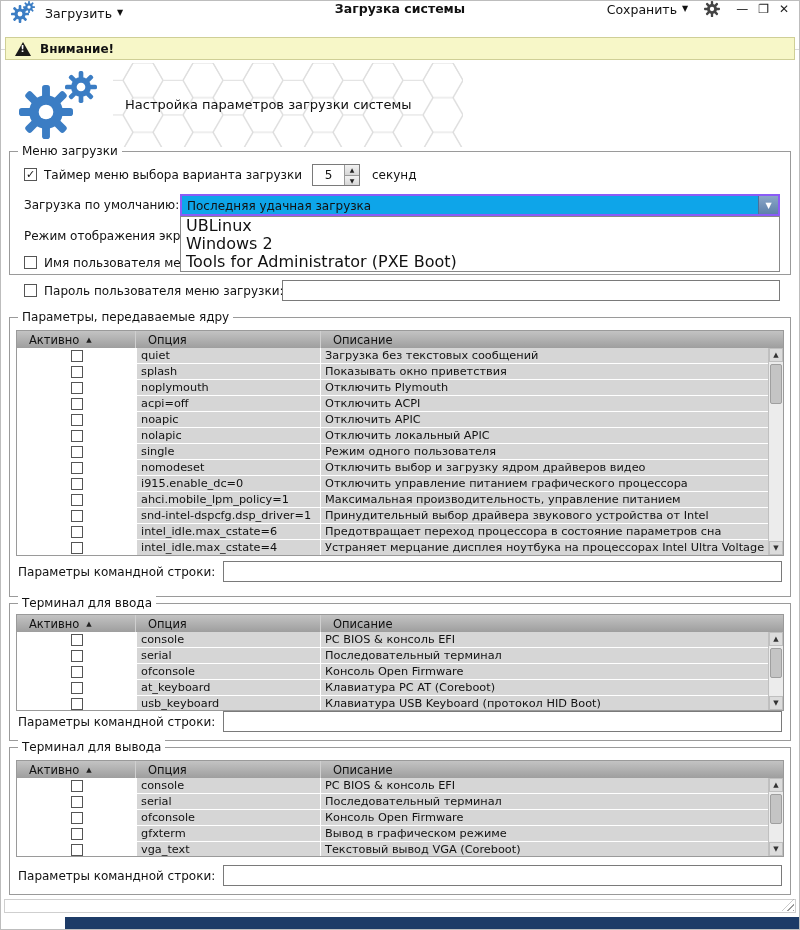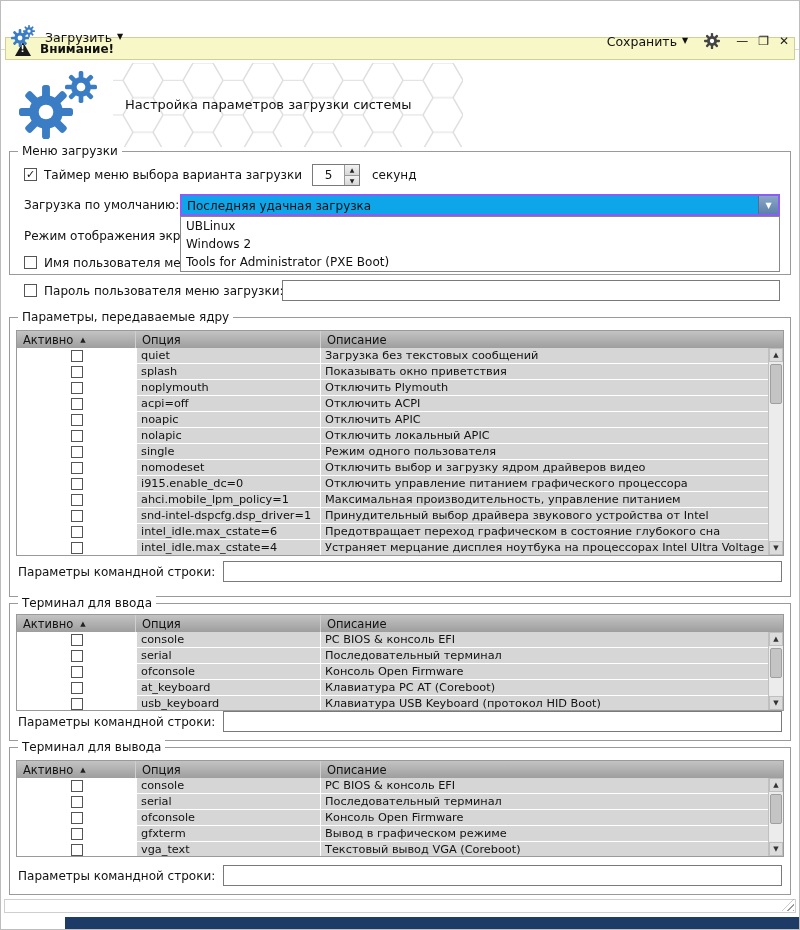--- a/index.html
+++ b/index.html
@@ -2,21 +2,21 @@
 <html><head>
 <meta charset="utf-8">
 <style>
   *{box-sizing:border-box;margin:0;padding:0}
   html,body{width:800px;height:930px}
   body{font-family:"DejaVu Sans",sans-serif;font-size:12px;color:#111;background:#fff;
        position:relative;overflow:hidden;border:1px solid #bdbdbd}
 
   
   .titlebar{position:absolute;top:0;left:0;right:0;height:49px;background:#fff;
-            border-bottom:1px solid #d8d8d8;display:flex;align-items:flex-end;padding:0 10px}
+            border-bottom:1px solid #d8d8d8;display:flex;align-items:flex-start;padding:0 10px}
   .tb-title{position:absolute;left:0;right:0;text-align:center;font-weight:700;font-size:12.5px;pointer-events:none}
   .tb-left,.tb-right{display:flex;align-items:center;gap:10px;z-index:2}
   .tb-right{margin-left:auto;gap:16px}
   .tb-btn{display:flex;align-items:center;gap:5px;font-size:12.5px;cursor:default}
   .caret{font-size:8px;line-height:1}
   .win-ctrls{display:flex;align-items:center;gap:10px}
   .win-ctrl{font-size:12px;color:#222;line-height:1}
   .app-logo{position:relative;width:24px;height:24px;color:#3b7dc4}
   .app-logo .g1{position:absolute;left:0;top:4px;width:18px;height:18px}
   .app-logo .g2{position:absolute;left:12px;top:0;width:12px;height:12px}
@@ -58,29 +58,29 @@
            background:#fff;display:flex}
   .spin-val{flex:1;text-align:center;line-height:20px;font-size:12px}
   .spin-btns{width:15px;border-left:1px solid #9a9a9a;display:flex;flex-direction:column}
   .spin-btn{flex:1;font-size:6px;line-height:9px;text-align:center;background:linear-gradient(#f2f2f2,#d6d6d6);color:#222}
   .spin-btn:first-child{border-bottom:1px solid #9a9a9a}
   .combobox{position:absolute;left:170px;right:10px;top:42px;height:22px;border:2px solid #8b5cf6;background:#0ea5e9}
   .combo-text{padding-left:5px;line-height:20px;font-size:12px;white-space:nowrap;overflow:hidden;margin-right:22px}
   .combo-btn{position:absolute;right:0;top:0;bottom:0;width:20px;background:linear-gradient(#8ba7c8,#5d80aa);
              border-left:1px solid #4c6f9b;color:#fff;display:flex;align-items:center;justify-content:center;font-size:8px}
   .dd-list{position:absolute;left:170px;right:10px;top:64px;background:#fff;border:1px solid #888;z-index:20}
-  .dd-item{height:18px;line-height:18px;padding-left:5px;font-size:12px;white-space:nowrap;overflow:hidden}
+  .dd-item{height:18px;line-height:18px;padding-left:5px;font-size:16px;white-space:nowrap;overflow:hidden}
   .text-input{height:21px;border:1px solid #7a7a7a;background:#fff;font-family:"DejaVu Sans",sans-serif;
               font-size:12px;padding:0 4px;outline:none}
   #password-input{position:absolute;left:272px;right:10px;top:128px}
 
   
   .table{position:absolute;left:6px;right:6px;border:1px solid #9a9a9a;background:#fff}
   .thead{display:flex;height:17px;background:linear-gradient(#c3c3c3,#9e9e9e)}
-  .th{display:flex;align-items:center;padding:0 6px;font-size:11.5px;border-right:1px solid #cfcfcf;white-space:nowrap;overflow:hidden}
+  .th{display:flex;align-items:center;padding:0 12px;font-size:11.5px;border-right:1px solid #cfcfcf;white-space:nowrap;overflow:hidden}
   .th-active{width:119px}
   .th-option{width:185px}
   .th-desc{flex:1;border-right:none}
   .sort-ind{font-size:7px;margin-left:7px;color:#222}
   .tbody{position:absolute;top:17px;left:0;right:15px;bottom:0;overflow:hidden;background:#bef264}
   .tr{display:flex;height:16px;border-bottom:1px solid #fff}
   .td{font-size:11.3px;line-height:15px;padding:0 4px;white-space:nowrap;overflow:hidden}
   .td-active{width:119px;background:#fff;display:flex;align-items:center;justify-content:center;padding:0}
   .td-active .checkbox{width:12px;height:12px;font-size:10px}
   .td-option{width:185px;background:#d6d6d6;border-left:1px solid #fff;border-right:1px solid #fff}
@@ -370,21 +370,21 @@
               <span class="checkbox"></span>
             </div>
             <div class="td td-option">snd-intel-dspcfg.dsp_driver=1</div>
             <div class="td td-desc">Принудительный выбор драйвера звукового устройства от Intel</div>
           </div>
           <div class="tr">
             <div class="td td-active">
               <span class="checkbox"></span>
             </div>
             <div class="td td-option">intel_idle.max_cstate=6</div>
-            <div class="td td-desc">Предотвращает переход графическом в состояние глубокого сна</div>
+            <div class="td td-desc">Предотвращает переход процессора в состояние параметров сна</div>
           </div>
           <div class="tr">
             <div class="td td-active">
               <span class="checkbox"></span>
             </div>
             <div class="td td-option">intel_idle.max_cstate=4</div>
             <div class="td td-desc">Устраняет мерцание дисплея ноутбука на процессорах Intel Ultra Voltage</div>
           </div>
         </div>
       <div class="vscroll">

